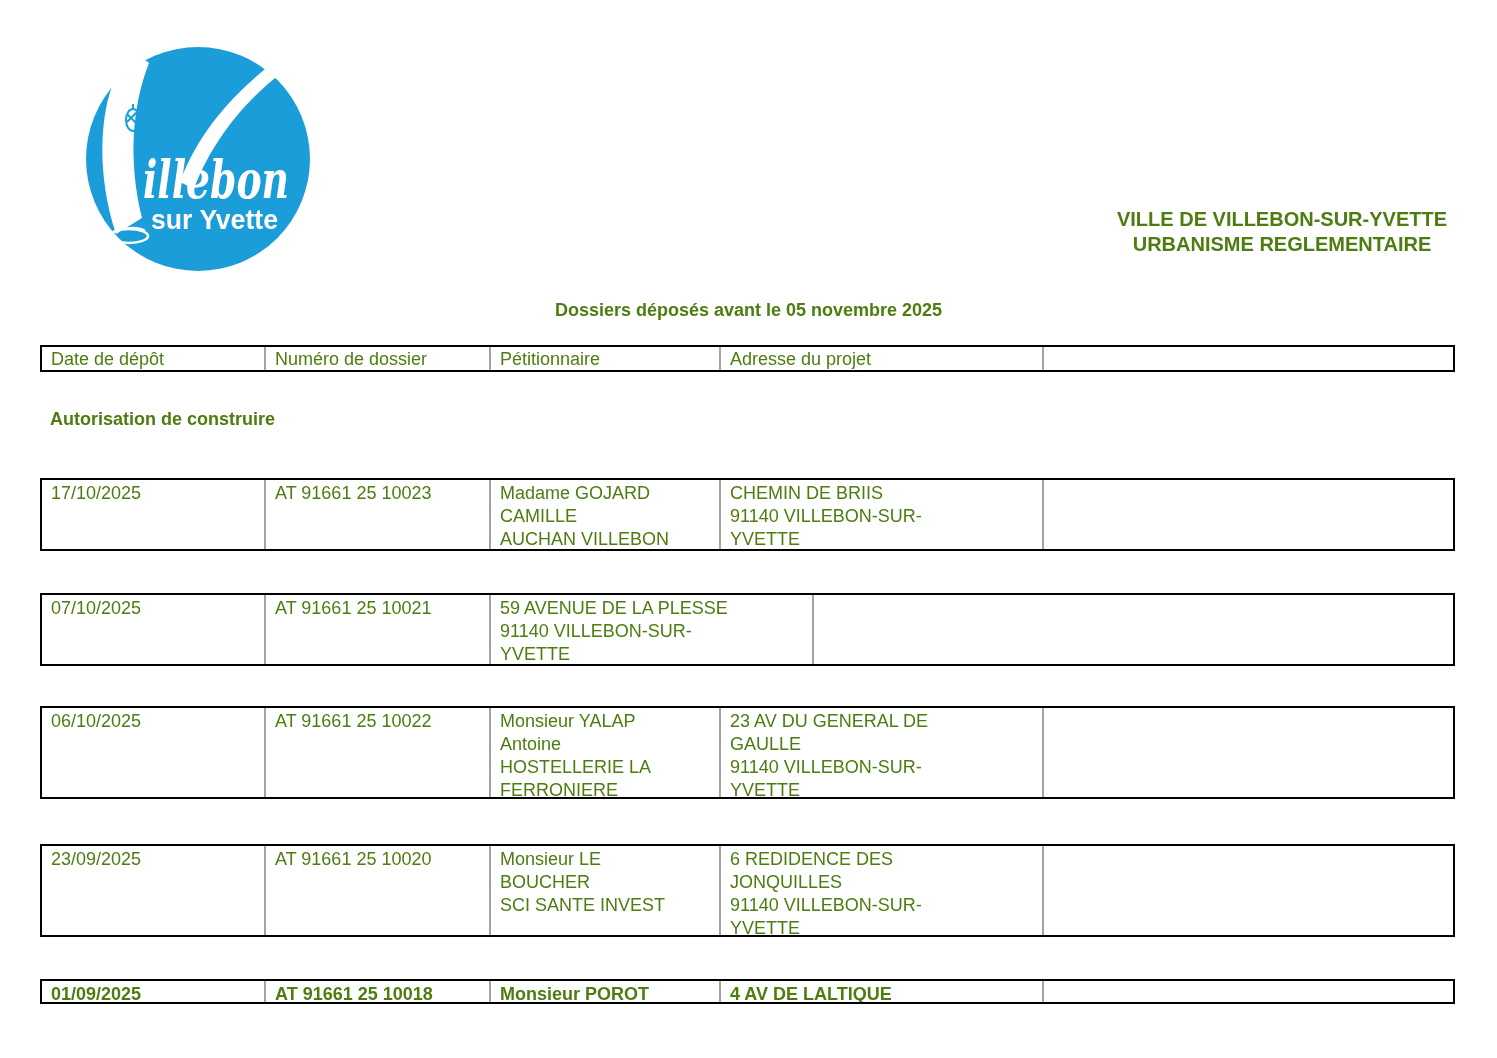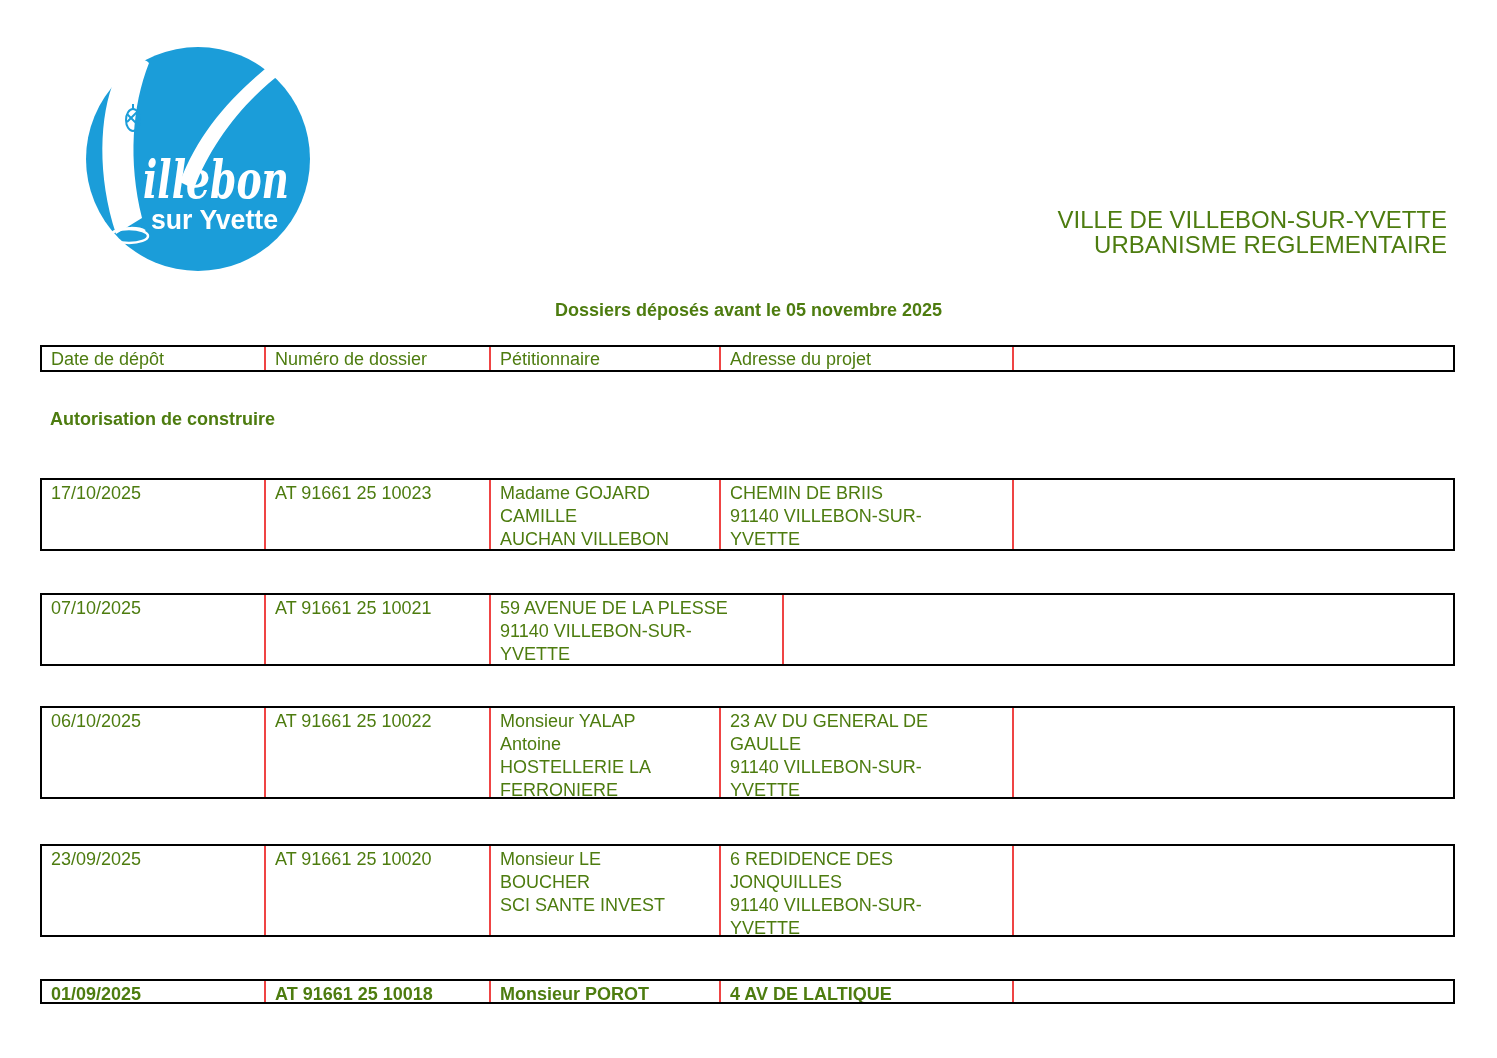--- a/index.html
+++ b/index.html
@@ -15,23 +15,23 @@
   }
 
   
   .logo { position: absolute; left: 85px; top: 46px; width: 226px; height: 228px; }
 
   
   .letterhead {
     position: absolute;
     right: 50px;
     top: 207px;
-    text-align: right;
-    font-weight: normal;
-    font-size: 24px;
+    text-align: center;
+    font-weight: bold;
+    font-size: 20px;
     line-height: 25px;
     white-space: nowrap;
   }
 
   
   .doc-title {
     position: absolute;
     left: 0; top: 300px; width: 100%;
     text-align: center;
     font-weight: bold;
@@ -67,31 +67,31 @@
     background: #fff;
     overflow: hidden;
   }
   .r0 { top: 478px; height: 73px; }
   .r1 { top: 593px; height: 73px; }
   .r2 { top: 706px; height: 93px; }
   .r3 { top: 844px; height: 93px; }
   .r4 { top: 979px; height: 25px; font-weight: bold; }
 
   .cell {
-    border-right: 2px solid #ef4444;
+    border-right: 2px solid #a3a3a3;
     overflow: hidden;
     font-size: 18px;
     line-height: 23px;
     padding: 2px 4px 0 9px;
     white-space: pre-line;
   }
   .c-date { width: 224px; flex: 0 0 auto; }
   .c-num  { width: 225px; flex: 0 0 auto; }
   .c-pet  { width: 230px; flex: 0 0 auto; }
-  .c-adr  { width: 293px; flex: 0 0 auto; }
+  .c-adr  { width: 323px; flex: 0 0 auto; }
   .c-desc { flex: 1 1 auto; border-right: none; margin-top: 27px; }
 </style>
 </head>
 <body>
 
 <div class="page">
 
   <div class="logo">
     <svg width="226" height="228" viewBox="0 0 226 228">
       <circle cx="113" cy="113" r="112" fill="#1b9dd9"></circle>

